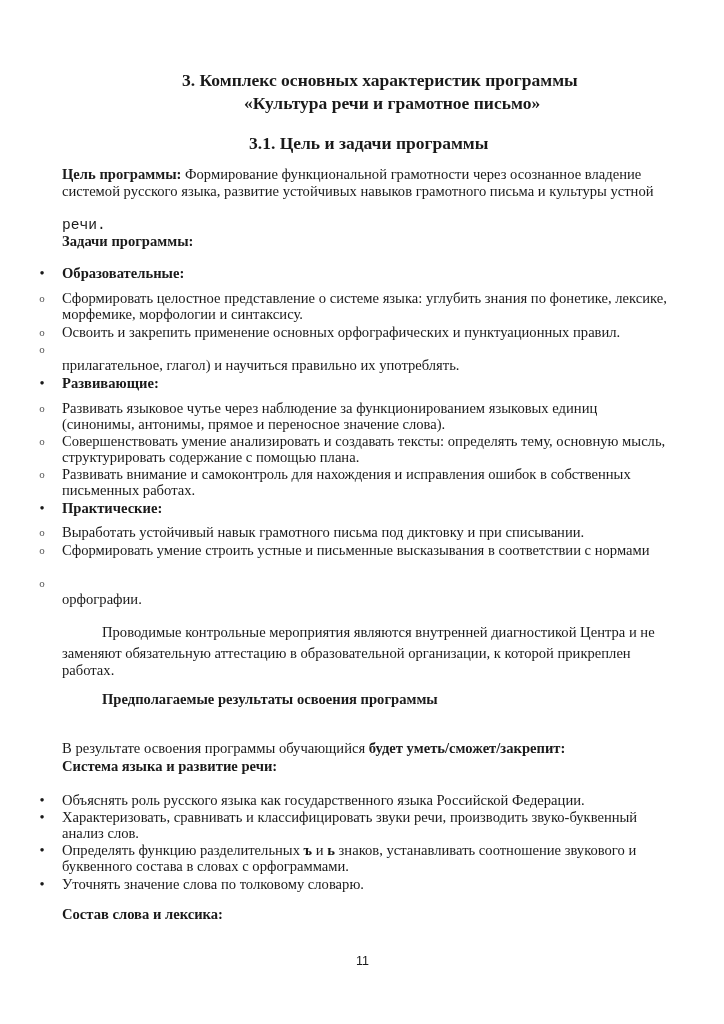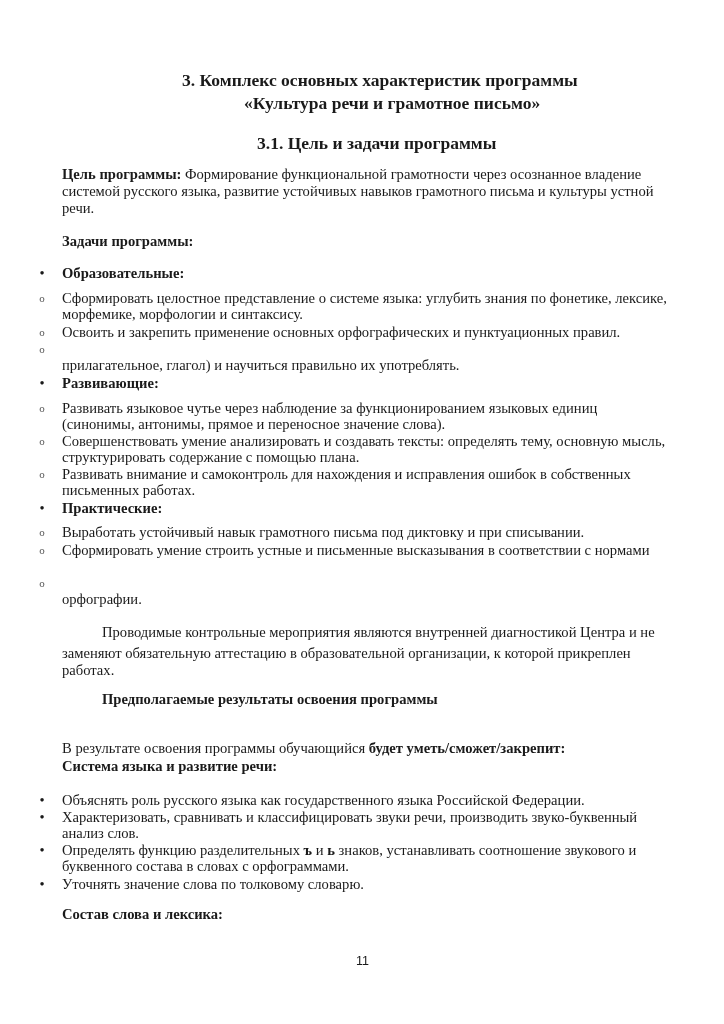--- a/index.html
+++ b/index.html
@@ -17,26 +17,26 @@
   .bullet-glyph { position: absolute; left: 36px; width: 12px; text-align: center; }
   .circle-glyph { position: absolute; left: 36px; width: 12px; text-align: center; font-size: 11px; color: #555; }
   .bullet-text { position: absolute; left: 62px; width: 608px; }
   .page-num { font-family: "Liberation Sans", "DejaVu Sans", sans-serif; font-size: 12.5px; }
 </style>
 </head>
 <body>
 
 <div class="abs h1" style="left:182px; top:70px;">3.  Комплекс основных характеристик программы</div>
 <div class="abs h1" style="left:244px; top:93px;">«Культура речи и грамотное письмо»</div>
-<div class="abs h2" style="left:257px; top:133px;">3.1. Цель и задачи программы</div>
+<div class="abs h2" style="left:249px; top:133px;">3.1. Цель и задачи программы</div>
 
 <div class="abs para" style="top:166px;">
   <div><span class="bold">Цель программы:</span><span> Формирование функциональной грамотности через осознанное владение</span></div>
   <div style="margin-top:1px;">системой русского языка, развитие устойчивых навыков грамотного письма и культуры устной</div>
-  <div style="margin-top:1px;">речи.</div>
+  <div style="margin-top:18px;font-family:Liberation Mono, monospace;">речи.</div>
 </div>
 
 <div class="abs bold" style="left:62px; top:233px;">Задачи программы:</div>
 
 <div class="bullet-row" style="top:265px;">
   <span class="bullet-glyph">•</span>
   <span class="bullet-text bold">Образовательные:</span>
 </div>
 <div class="bullet-row" style="top:290px;">
   <span class="circle-glyph">o</span>

